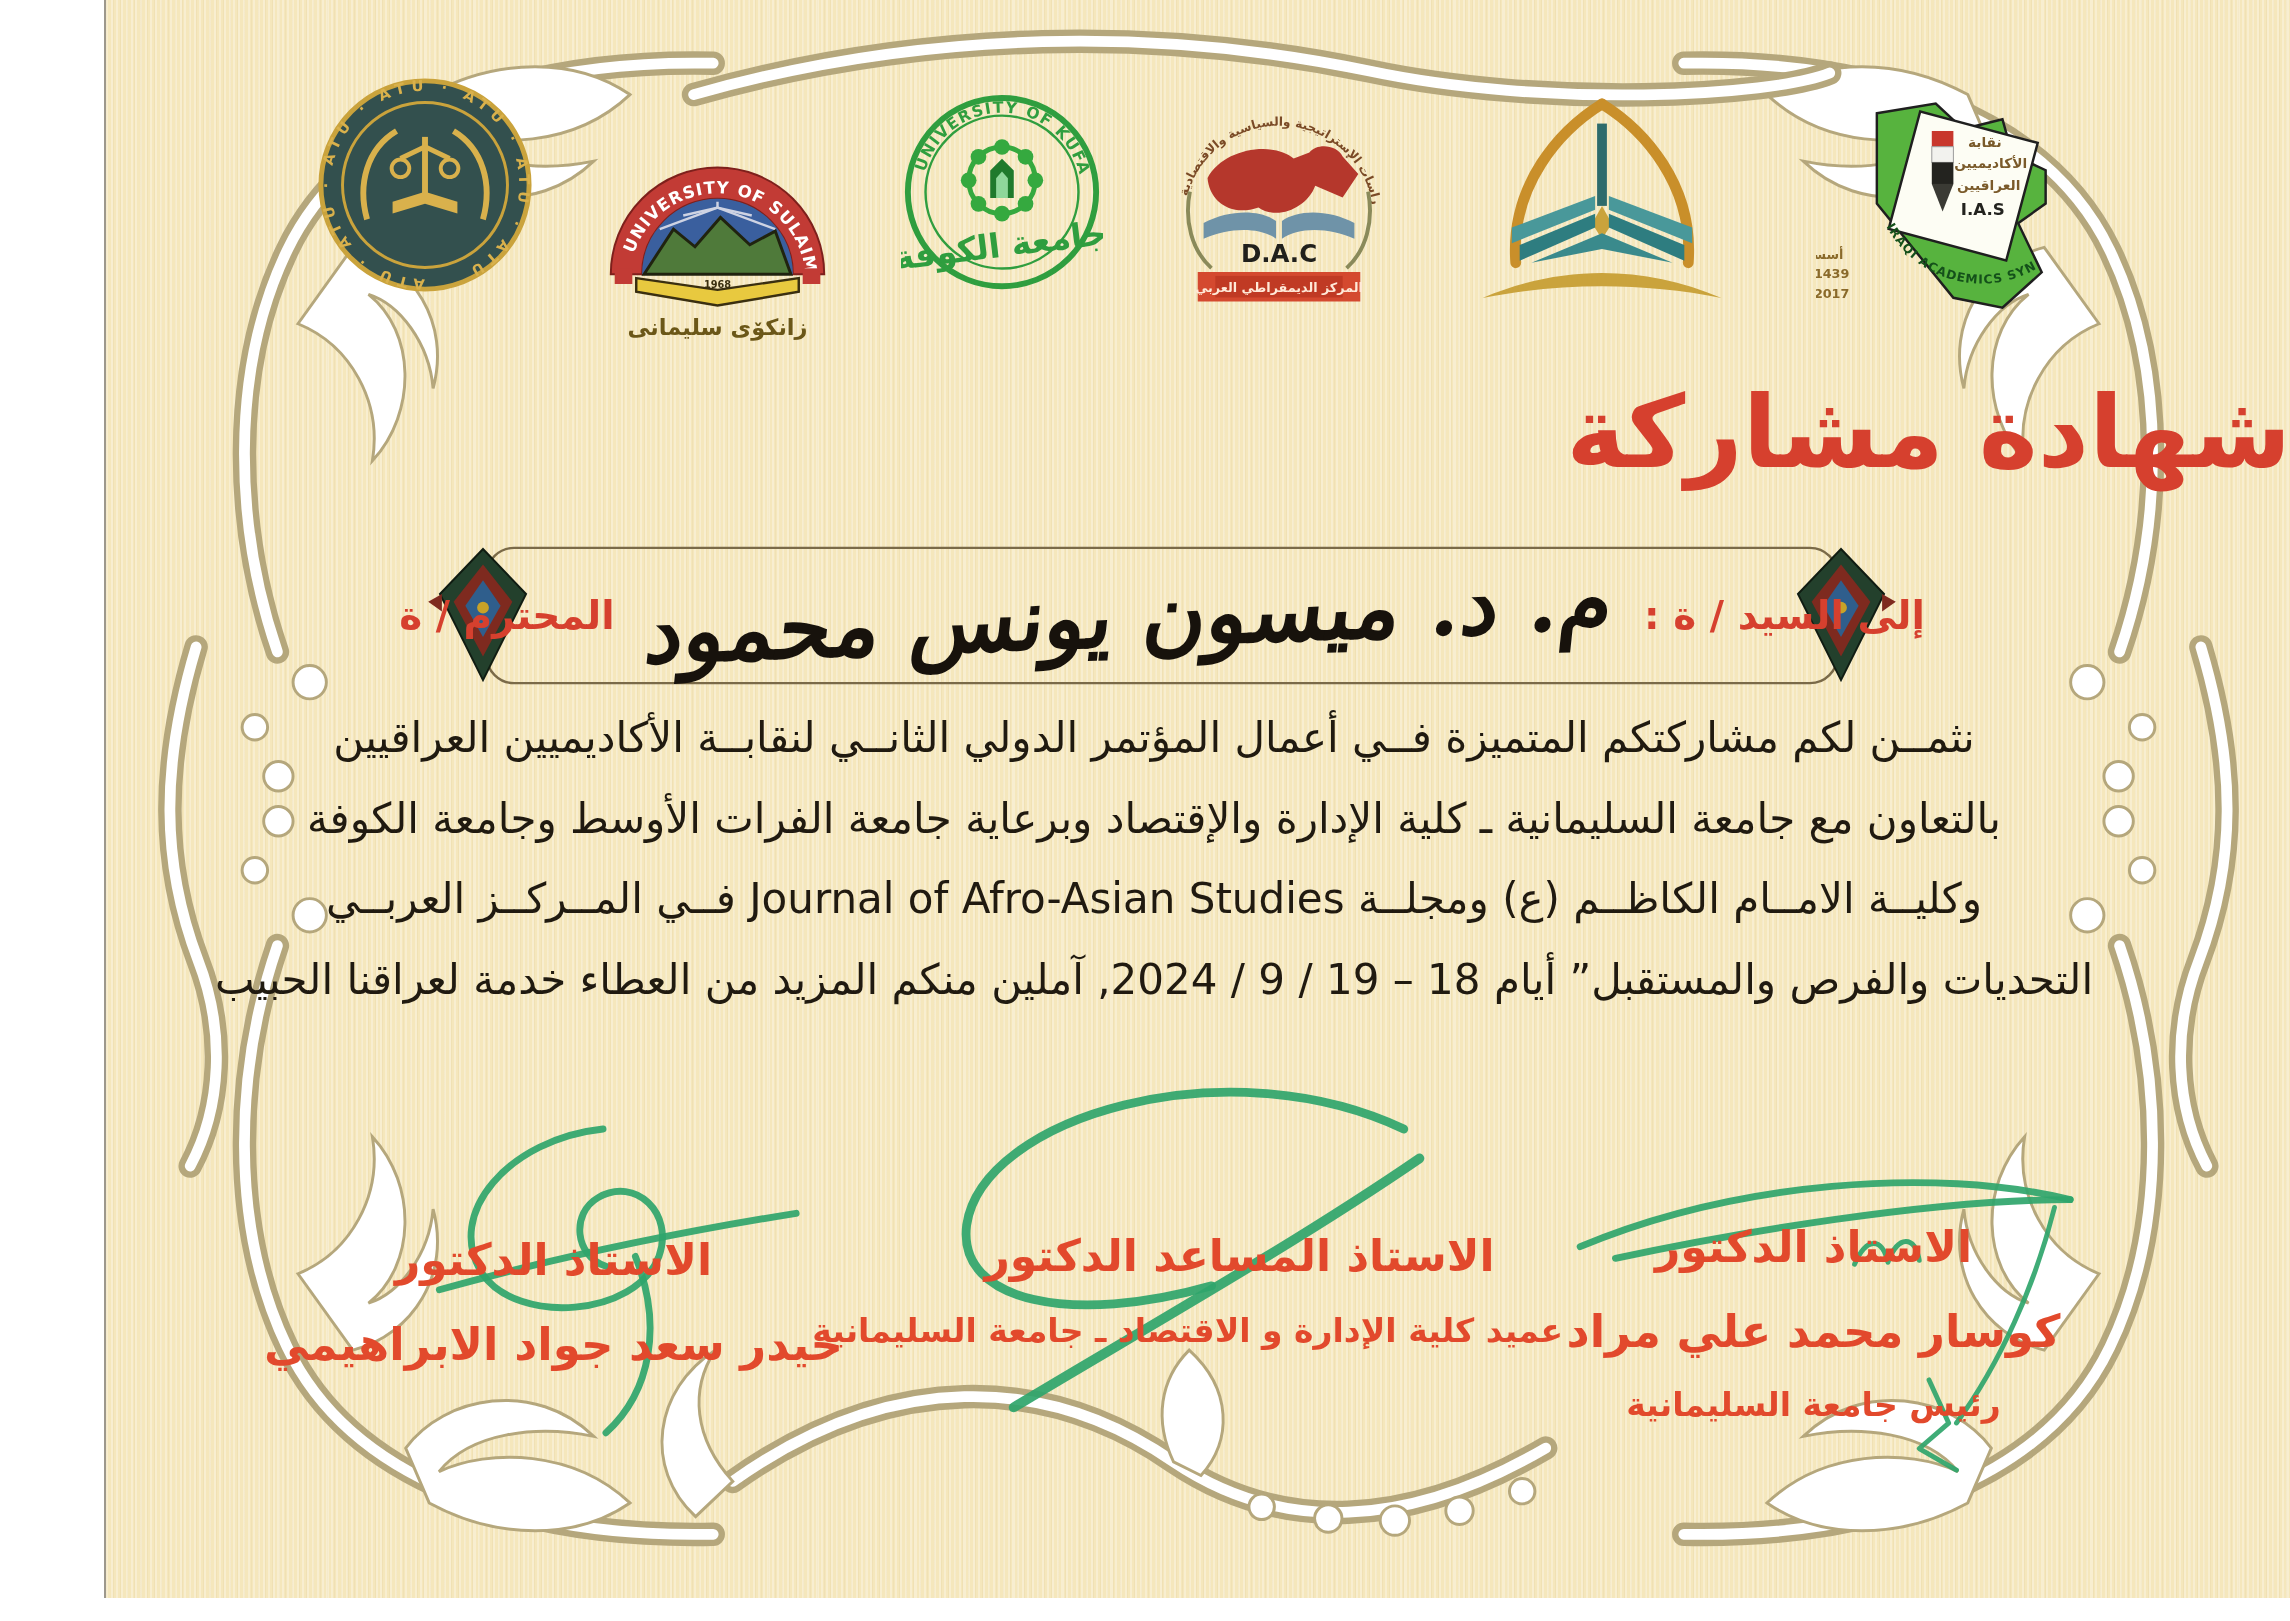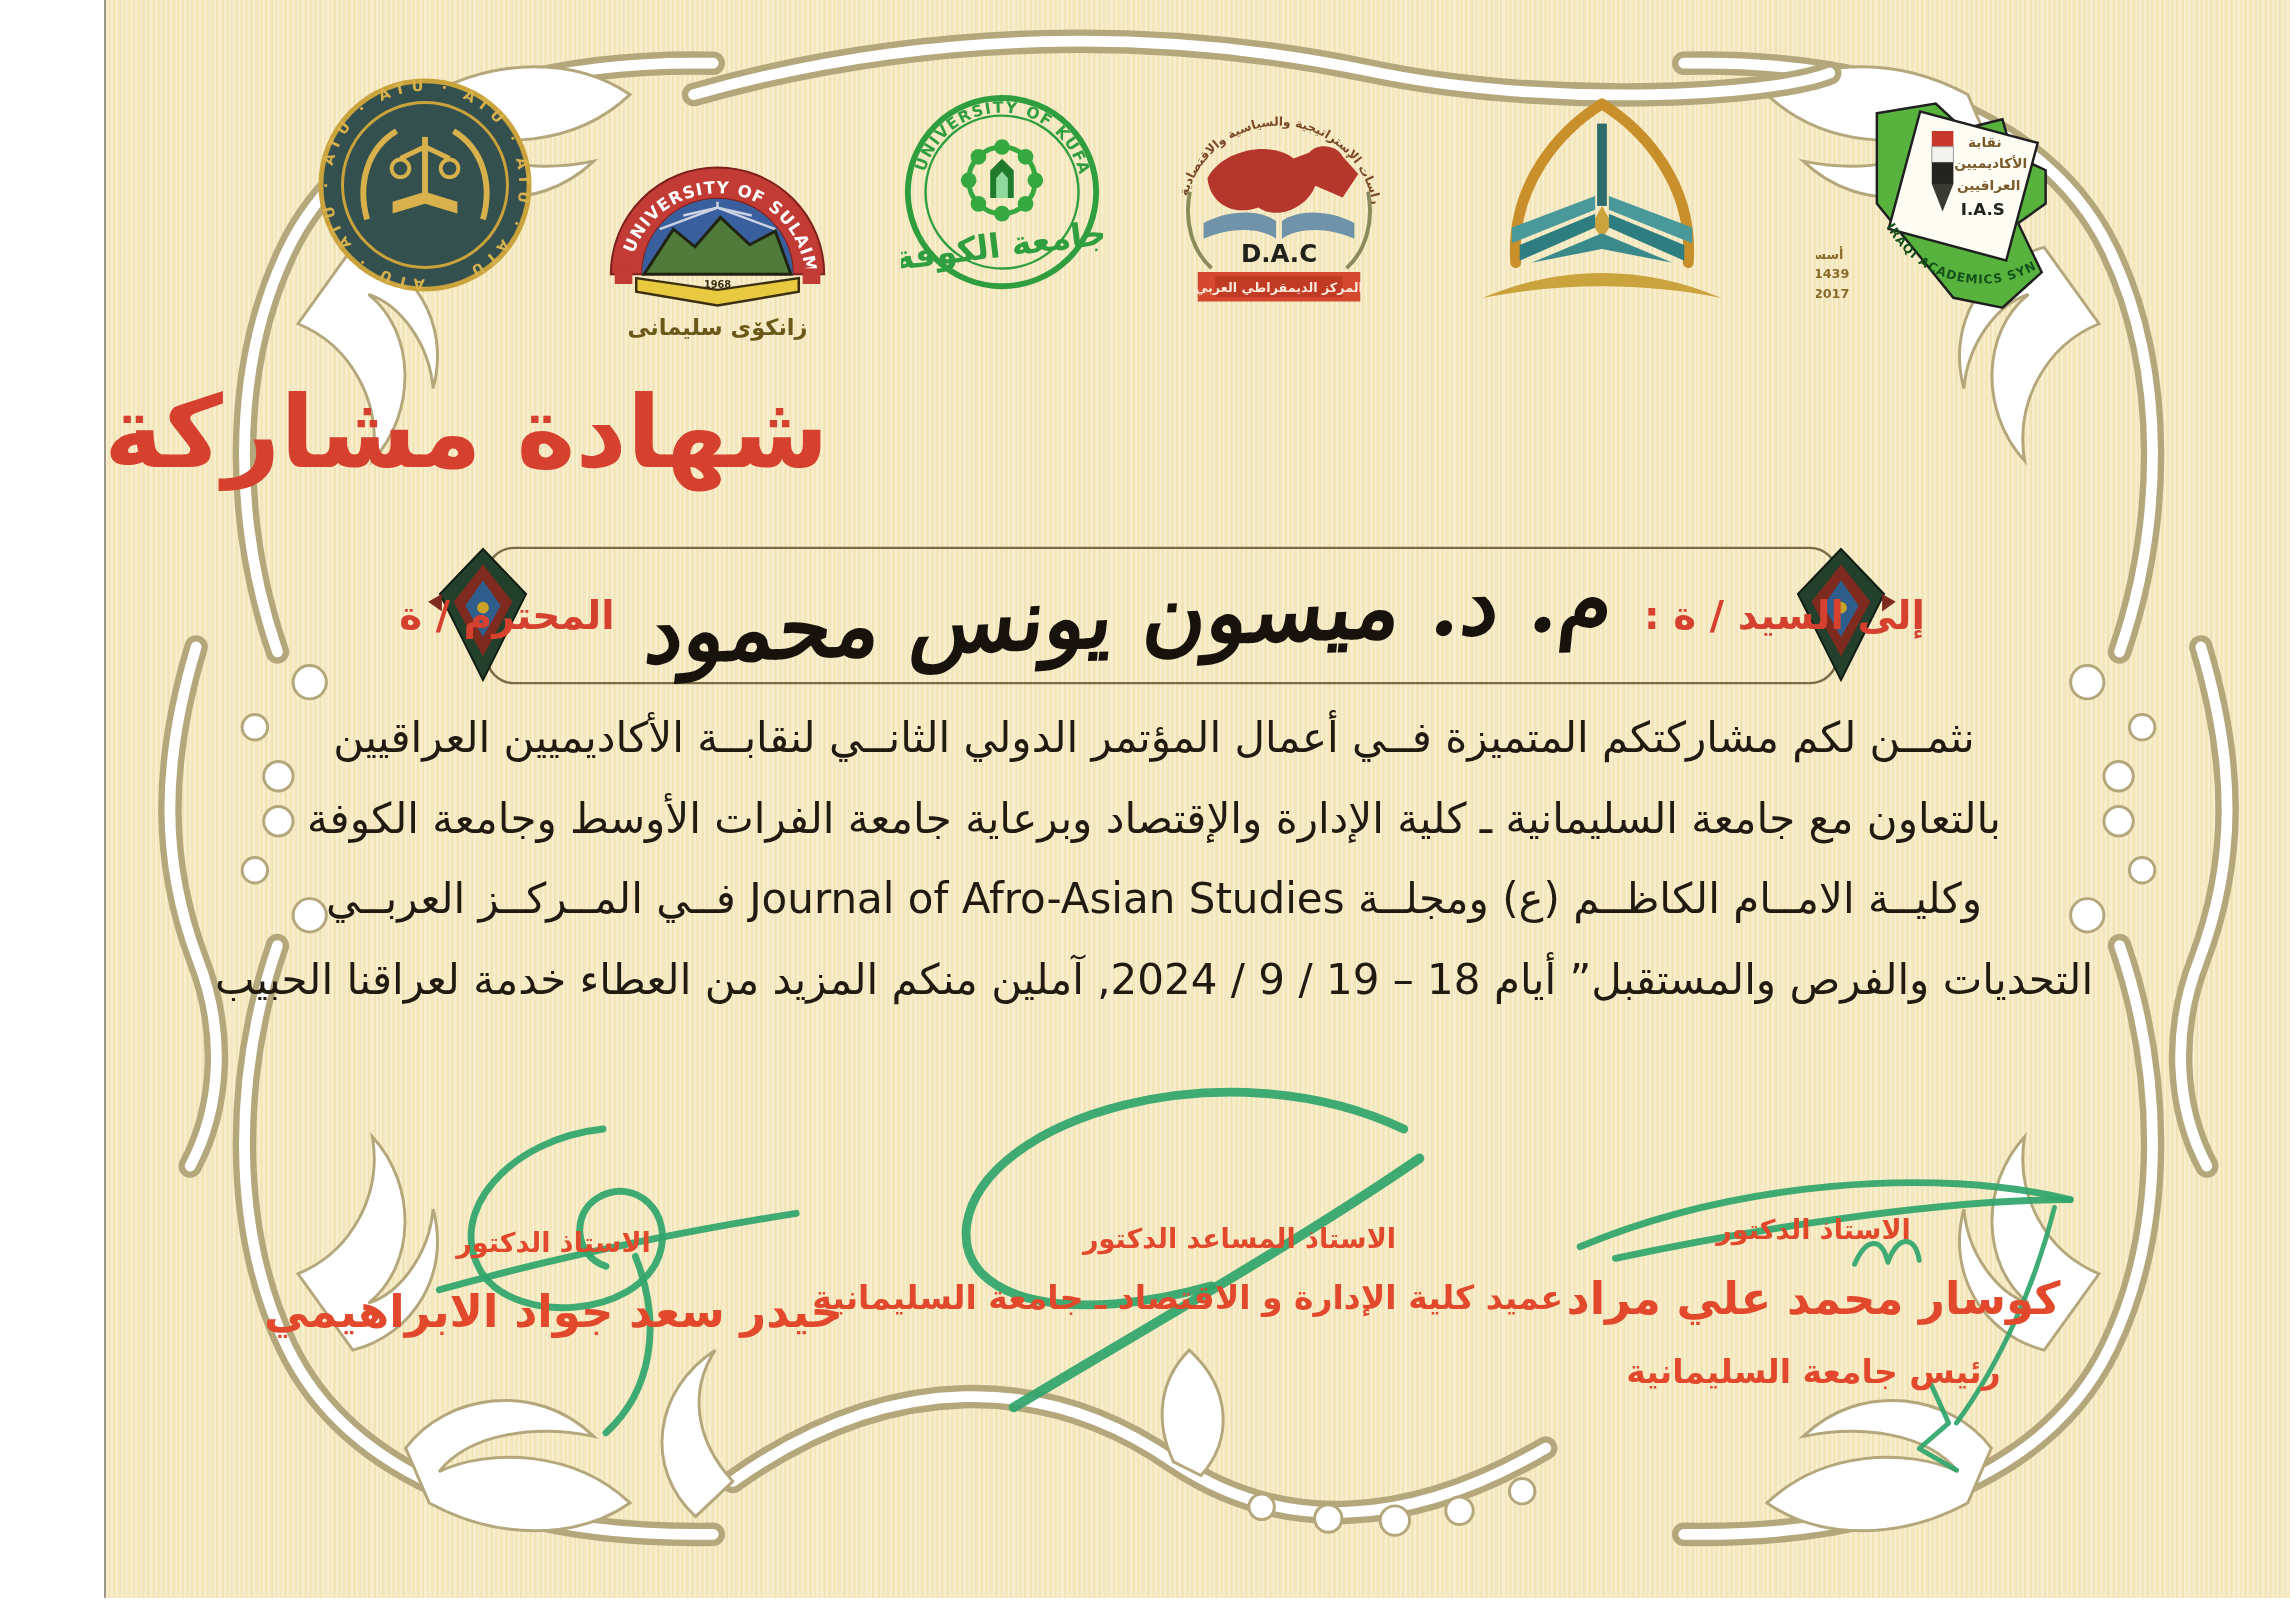--- a/index.html
+++ b/index.html
@@ -20,21 +20,21 @@
   .sw-leaf{fill:#ffffff;stroke:#b5a77c;stroke-width:3;}
   .sw-dot{fill:#ffffff;stroke:#b5a77c;stroke-width:3;}
 
   .logos{
     position:absolute;left:104px;right:0;top:76px;height:284px;
     display:flex;justify-content:center;align-items:flex-start;gap:67px;
   }
   .logo{flex:0 0 auto;}
 
   .cert-title{
-    position:absolute;left:104px;right:0;top:374px;text-align:left;
+    position:absolute;left:104px;right:0;top:374px;text-align:right;
     color:#d6402e;font-size:100px;font-weight:bold;letter-spacing:2px;direction:rtl;
   }
 
   .banner{
     position:absolute;left:461px;top:541px;width:1402px;height:149px;direction:rtl;
   }
   .banner .frame{position:absolute;left:0;top:0;width:100%;height:100%;}
   .banner .content{
     position:absolute;left:69px;right:69px;top:0;height:100%;
     display:flex;align-items:center;justify-content:center;gap:33px;direction:rtl;
@@ -51,21 +51,21 @@
   .ornament.left-end{left:-33px;}
   .ornament.right-end{right:-33px;transform:scaleX(-1);}
 
   .body-text{
     position:absolute;left:164px;right:147px;top:698px;direction:rtl;text-align:center;
     color:#201a10;font-weight:normal;font-size:42px;line-height:1.92;
   }
   .body-text .line{white-space:nowrap;}
 
   .sig-block{position:absolute;text-align:center;color:#e2492c;font-weight:bold;direction:rtl;}
-  .sig-block .s-title{font-size:27px;line-height:1.95;}
+  .sig-block .s-title{font-size:44px;line-height:1.95;}
   .sig-block .s-name{font-size:45px;line-height:1.85;}
   .sig-block .s-role{font-size:33px;line-height:1.95;white-space:nowrap;}
   .sig-left{left:240px;top:1217px;width:627px;}
   .sig-mid{left:916px;top:1213px;width:647px;}
   .sig-right{left:1539px;top:1204px;width:549px;}
 
   .pen-svg{position:absolute;left:0;top:0;width:100%;height:100%;pointer-events:none;}
   .pen{stroke:#2fa56b;stroke-width:7;fill:none;stroke-linecap:round;stroke-linejoin:round;opacity:.92;}
 </style>
 </head>

